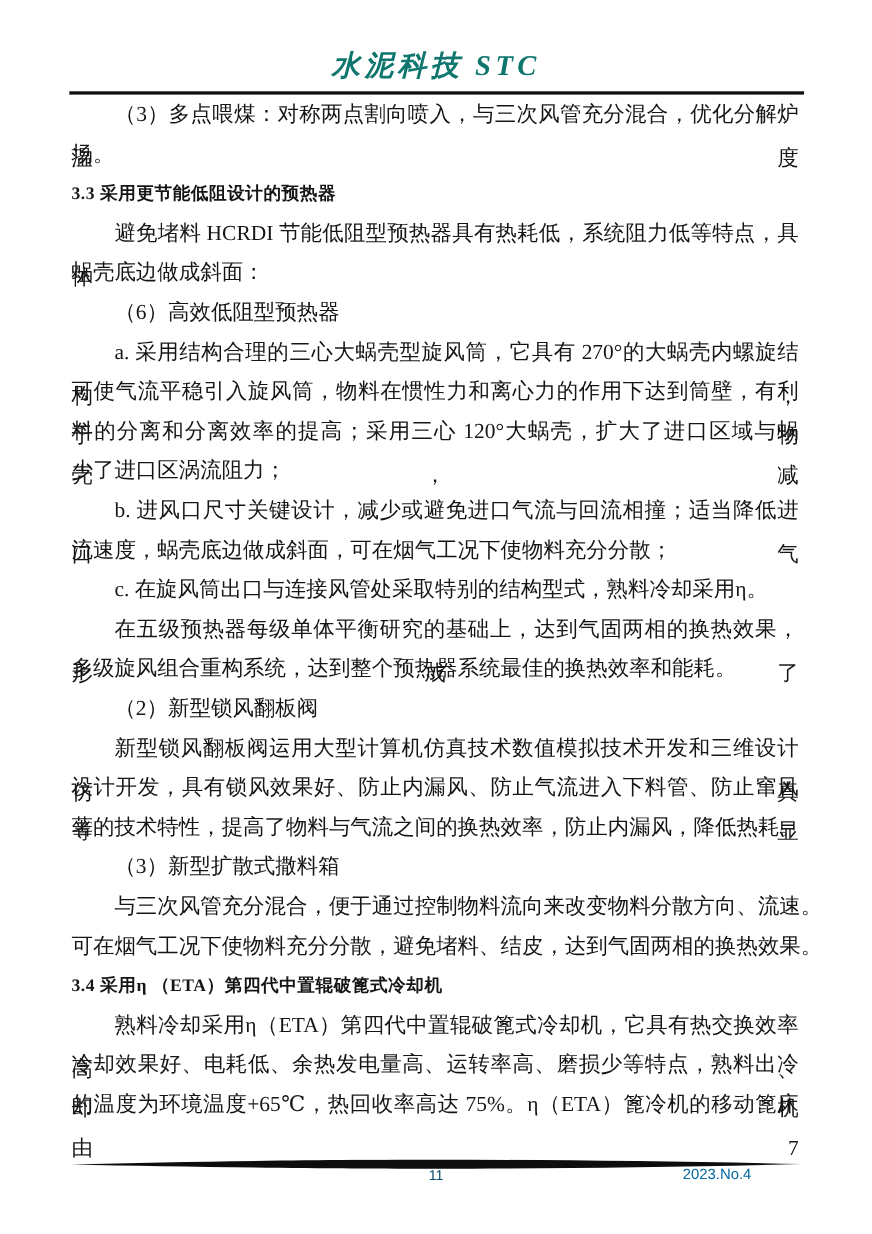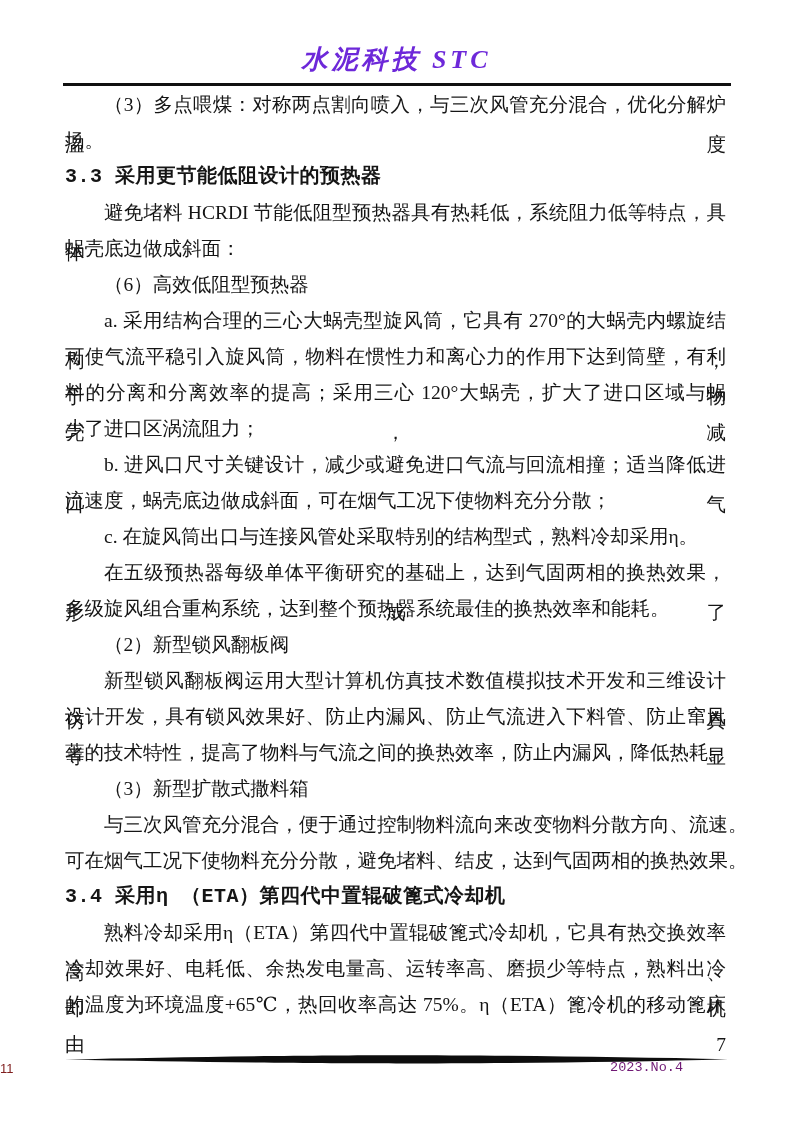--- a/index.html
+++ b/index.html
@@ -16,21 +16,21 @@
     position: absolute;
     top: 42px;
     left: 0;
     width: 100%;
     text-align: center;
     font-family: "Liberation Serif", "DejaVu Serif", serif;
     font-style: italic;
     font-weight: 600;
     font-size: 26px;
     letter-spacing: 4px;
-    color: #6d28d9;
+    color: #0f766e;
   }
   .header-rule {
     position: absolute;
     top: 83px;
     left: 63px;
     width: 668px;
     height: 3px;
     background: #101010;
   }
   .body-text {
@@ -49,48 +49,49 @@
     overflow: visible;
   }
   .line.justify {
     white-space: normal;
     text-align: justify;
     text-align-last: justify;
     text-justify: inter-character;
   }
   .line.indent { text-indent: 39px; }
   .line.heading {
-    font-family: Liberation Mono, monospace;
+    font-family: Liberation Serif, serif;
     font-weight: bold;
-    font-size: 20px;
+    font-size: 16px;
     letter-spacing: 0.5px;
   }
   .footer-bar-wrap {
     position: absolute;
     top: 1050px;
     left: 65px;
     width: 663px;
     height: 9px;
   }
   .footer-page-number {
     position: absolute;
     top: 1061px;
     left: 0;
     width: 100%;
+    text-align: center;
     font-family: "Liberation Sans", "DejaVu Sans", sans-serif;
     font-size: 13px;
-    color: #7f1d1d;
+    color: #0c4a6e;
   }
   .footer-issue {
     position: absolute;
     top: 1060px;
     right: 110px;
-    font-family: Liberation Mono, monospace;
+    font-family: Liberation Sans, sans-serif;
     font-size: 13.5px;
-    color: #701a75;
+    color: #0369a1;
   }
 </style>
 </head>
 <body>
 
 <div class="page">
 
   <div class="journal-title">水泥科技 STC</div>
 
   <div class="header-rule"></div>

